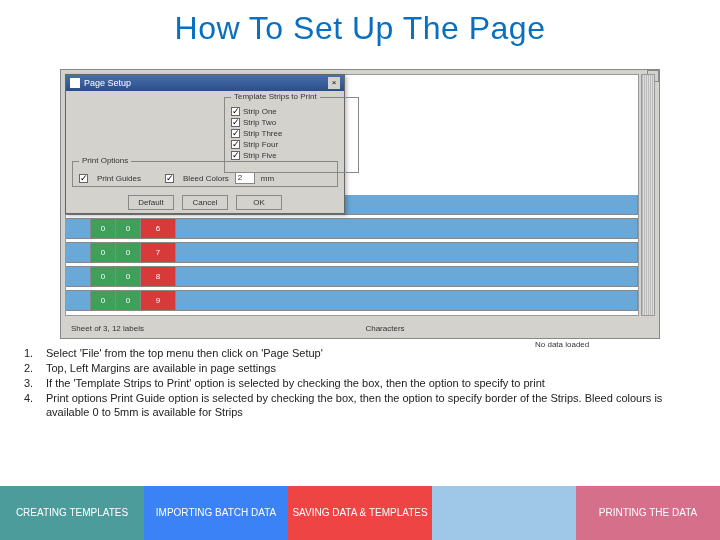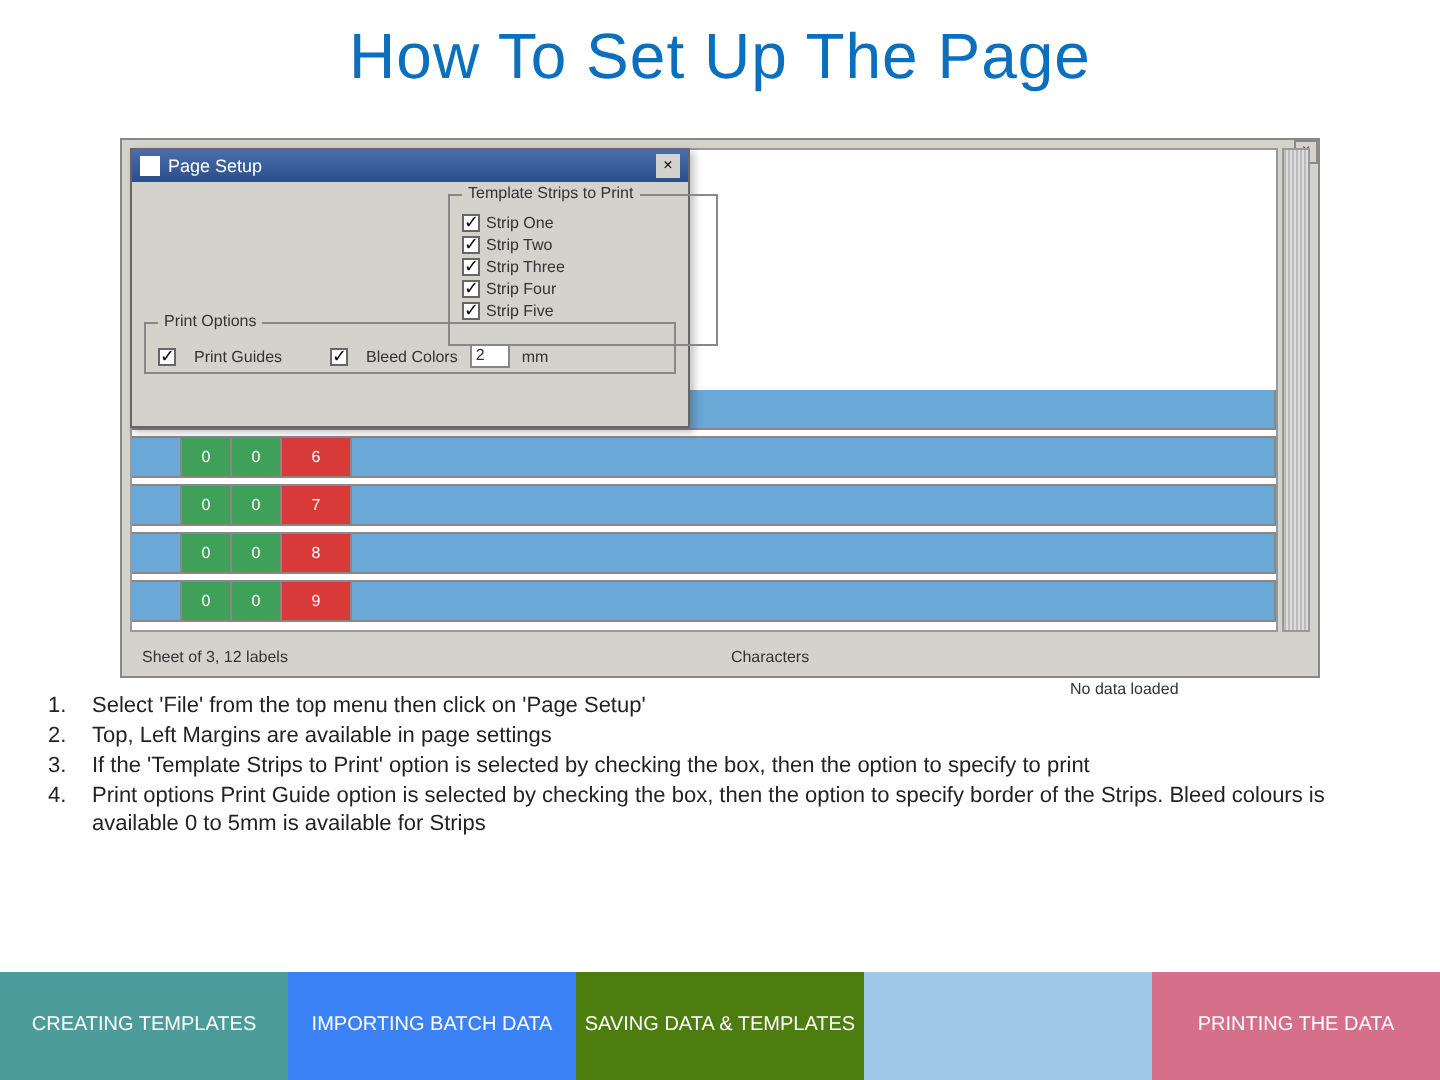--- a/index.html
+++ b/index.html
@@ -49,21 +49,21 @@
   
   .instructions { position:absolute; left:24px; right:24px; top:346px; font-size:11px; color:#222; line-height:1.35;}
   .instructions .li { display:flex; }
   .instructions .num { width:22px; flex-shrink:0;}
   
   .tabs { position:absolute; left:0; right:0; bottom:0; height:54px; display:flex;}
   .tab { flex:1; display:flex; align-items:center; justify-content:center; text-align:center; color:#fff; font-size:10px; line-height:1.2; padding:4px;}
   .tab.teal { background:#4c9c9c;}
   .tab.orange { background:#d0883a;}
   .tab.green { background:#3b82f6;}
-  .tab.navy { background:#4d7c0f;}
+  .tab.navy { background:#ef4444;}
   .tab.lblue { background:#9ec7e8;}
   .tab.pink { background:#d66f8a;}
 </style>
 </head>
 <body>
 <div class="slide">
 
   <div class="title">How To Set Up The Page</div>
 
   <div class="screenshot">
@@ -157,20 +157,25 @@
           <div style="display:flex; align-items:center; gap:6px; margin-top:2px;">
             <span class="chk on"></span>
             <span class="lbl">Print Guides</span>
             <span style="width:12px"></span>
             <span class="chk on"></span>
             <span class="lbl">Bleed Colors</span>
             <span class="inp" style="width:20px">2</span>
             <span class="lbl">mm</span>
           </div>
         </div>
+        <div class="dlg-btns">
+          <div class="btn">Default</div>
+          <div class="btn">Cancel</div>
+          <div class="btn">OK</div>
+        </div>
       </div>
     </div>
   </div>
 
   <div class="instructions">
     <div class="li">
         <span class="num">1.</span>
         <span>Select 'File' from the top menu then click on 'Page Setup'</span>
       </div>
     <div class="li">

